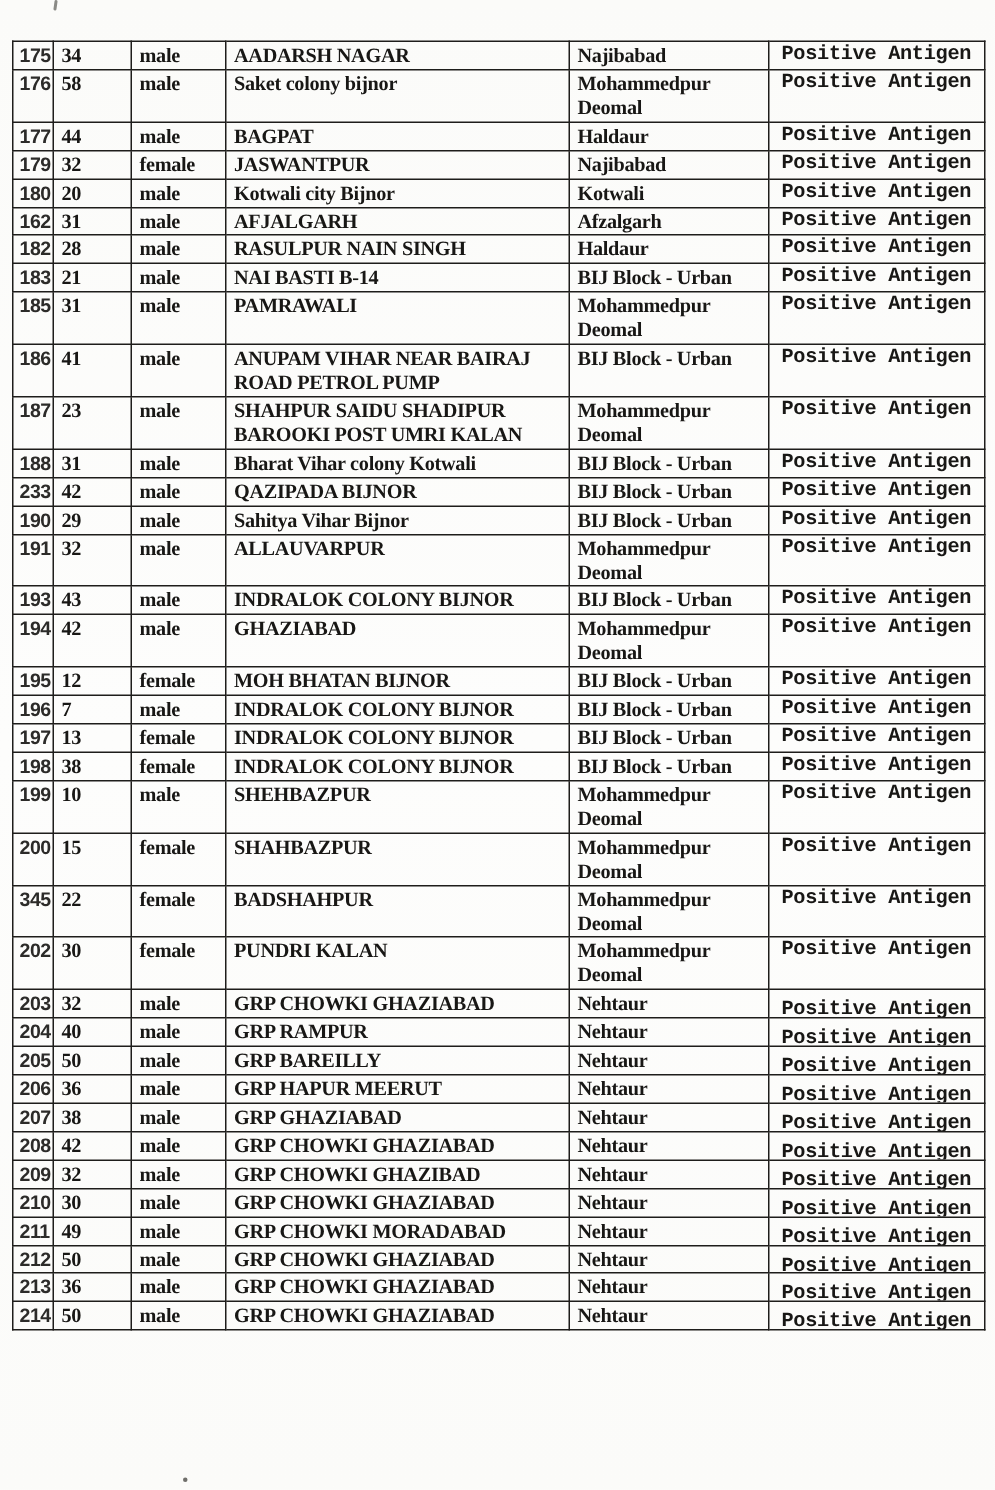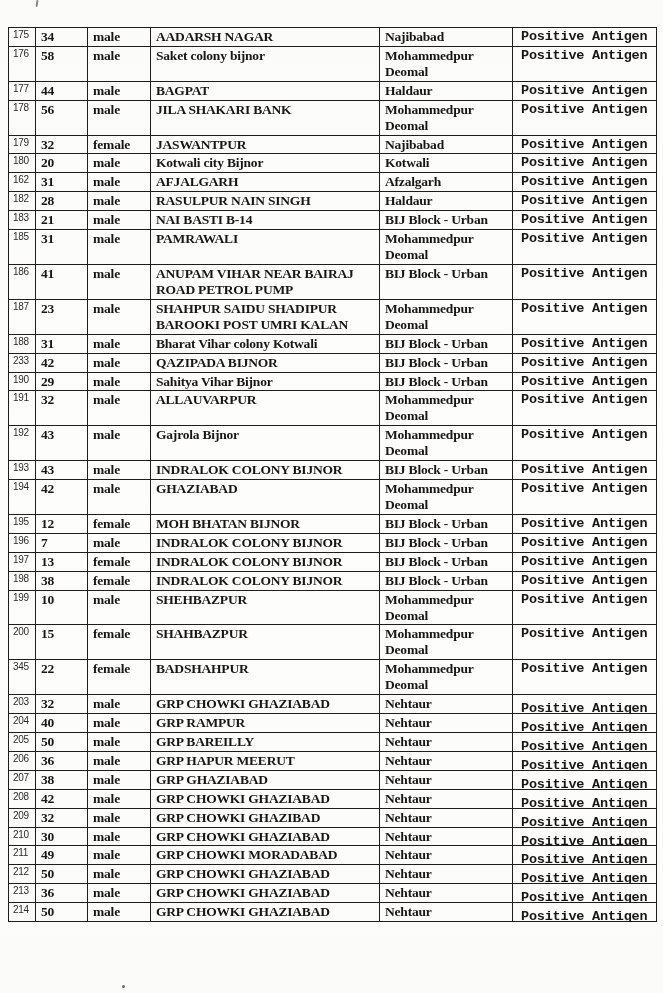--- a/index.html
+++ b/index.html
@@ -34,22 +34,22 @@
     color: #181715;
     font-family: "Liberation Serif", serif;
     font-weight: 700;
     font-size: 13.5px;
     line-height: 1.18;
     letter-spacing: -0.2px;
     overflow: hidden;
   }
   table.scan-table td.cell-serial {
     font-family: "Liberation Sans", sans-serif;
-    font-weight: 400;
-    font-size: 10px;
+    font-weight: 700;
+    font-size: 13px;
     color: #2c2b29;
     padding-left: 4px;
     padding-right: 17px;
     letter-spacing: -0.3px;
   }
   table.scan-table td.cell-result {
     padding-left: 8px;
     font-family: Liberation Mono, monospace;
   }
   td.cell-result .shifted {
@@ -112,28 +112,20 @@
         </tr>
         <tr>
           <td class="cell-serial">177</td>
           <td class="cell-age">44</td>
           <td class="cell-gender">male</td>
           <td class="cell-address">BAGPAT</td>
           <td class="cell-block">Haldaur</td>
           <td class="cell-result">Positive Antigen</td>
         </tr>
         <tr>
-          <td class="cell-serial">178</td>
-          <td class="cell-age">56</td>
-          <td class="cell-gender">male</td>
-          <td class="cell-address">JILA SHAKARI BANK</td>
-          <td class="cell-block">Mohammedpur Deomal</td>
-          <td class="cell-result">Positive Antigen</td>
-        </tr>
-        <tr>
           <td class="cell-serial">179</td>
           <td class="cell-age">32</td>
           <td class="cell-gender">female</td>
           <td class="cell-address">JASWANTPUR</td>
           <td class="cell-block">Najibabad</td>
           <td class="cell-result">Positive Antigen</td>
         </tr>
         <tr>
           <td class="cell-serial">180</td>
           <td class="cell-age">20</td>
@@ -216,28 +208,20 @@
         </tr>
         <tr>
           <td class="cell-serial">191</td>
           <td class="cell-age">32</td>
           <td class="cell-gender">male</td>
           <td class="cell-address">ALLAUVARPUR</td>
           <td class="cell-block">Mohammedpur Deomal</td>
           <td class="cell-result">Positive Antigen</td>
         </tr>
         <tr>
-          <td class="cell-serial">192</td>
-          <td class="cell-age">43</td>
-          <td class="cell-gender">male</td>
-          <td class="cell-address">Gajrola Bijnor</td>
-          <td class="cell-block">Mohammedpur Deomal</td>
-          <td class="cell-result">Positive Antigen</td>
-        </tr>
-        <tr>
           <td class="cell-serial">193</td>
           <td class="cell-age">43</td>
           <td class="cell-gender">male</td>
           <td class="cell-address">INDRALOK COLONY BIJNOR</td>
           <td class="cell-block">BIJ Block - Urban</td>
           <td class="cell-result">Positive Antigen</td>
         </tr>
         <tr>
           <td class="cell-serial">194</td>
           <td class="cell-age">42</td>
@@ -296,20 +280,28 @@
         </tr>
         <tr>
           <td class="cell-serial">345</td>
           <td class="cell-age">22</td>
           <td class="cell-gender">female</td>
           <td class="cell-address">BADSHAHPUR</td>
           <td class="cell-block">Mohammedpur Deomal</td>
           <td class="cell-result">Positive Antigen</td>
         </tr>
         <tr>
+          <td class="cell-serial">202</td>
+          <td class="cell-age">30</td>
+          <td class="cell-gender">female</td>
+          <td class="cell-address">PUNDRI KALAN</td>
+          <td class="cell-block">Mohammedpur Deomal</td>
+          <td class="cell-result">Positive Antigen</td>
+        </tr>
+        <tr>
           <td class="cell-serial">203</td>
           <td class="cell-age">32</td>
           <td class="cell-gender">male</td>
           <td class="cell-address">GRP CHOWKI GHAZIABAD</td>
           <td class="cell-block">Nehtaur</td>
           <td class="cell-result"><span class="shifted">Positive Antigen</span></td>
         </tr>
         <tr>
           <td class="cell-serial">204</td>
           <td class="cell-age">40</td>

